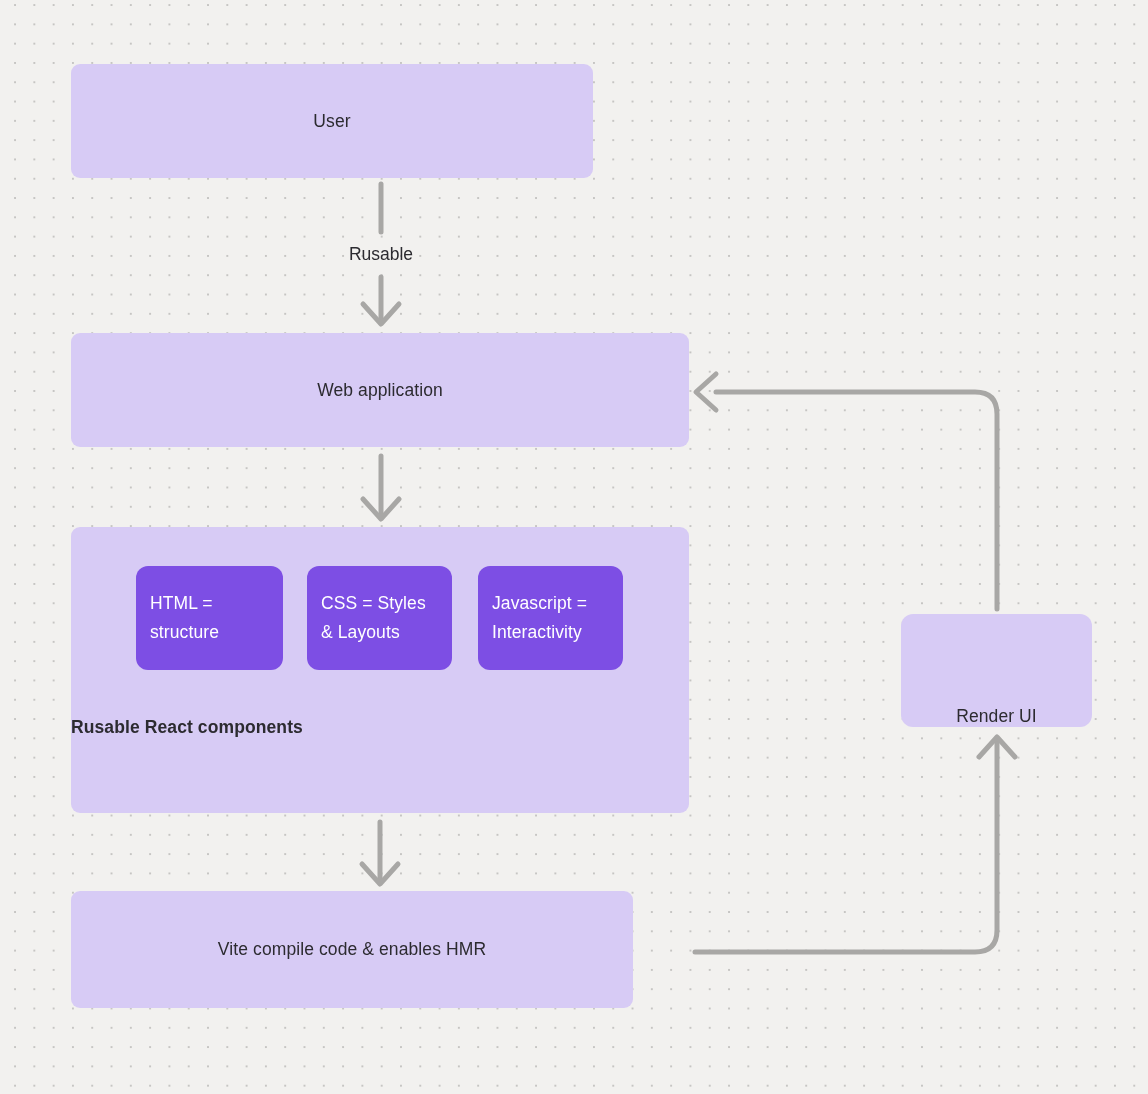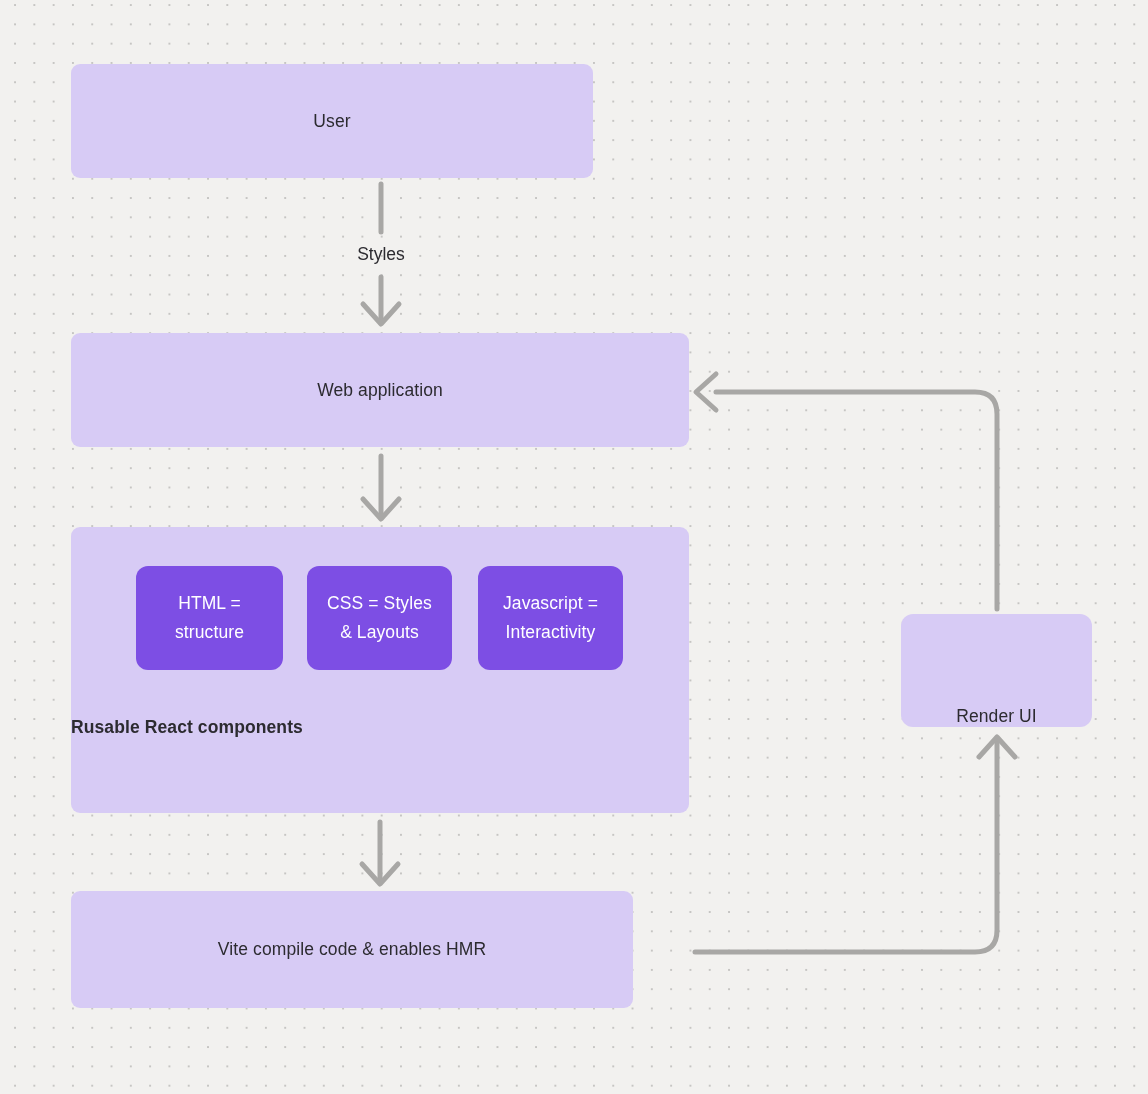--- a/index.html
+++ b/index.html
@@ -43,21 +43,21 @@
     height: 104px;
     background: #7d4ee4;
     border-radius: 12px;
     display: flex;
     align-items: center;
     justify-content: center;
     color: #ffffff;
     font-size: 17.5px;
     font-weight: 500;
     line-height: 29px;
-    text-align: center;
+    text-align: left;
     padding: 0 14px;
     box-sizing: border-box;
   }
   #chip-html { left: 65px;  width: 147px; }
   #chip-css  { left: 236px; width: 145px; }
   #chip-js   { left: 407px; width: 145px; }
 
   .group-caption {
     position: absolute;
     left: 0;
@@ -126,21 +126,21 @@
     <g>
       <path d="M997 609 V414 Q997 392 975 392 H716"></path>
       <path d="M716 374 L696 392 L716 410"></path>
     </g>
   </svg>
 
   <div id="user-box" class="node">
     <span>User</span>
   </div>
 
-  <div class="edge-label">Styles</div>
+  <div class="edge-label">Rusable</div>
 
   <div id="web-box" class="node">
     <span>Web application</span>
   </div>
 
   <div id="group-box" class="node">
     <div id="chip-html" class="chip">
       <span>HTML = structure</span>
     </div>
     <div id="chip-css" class="chip">

